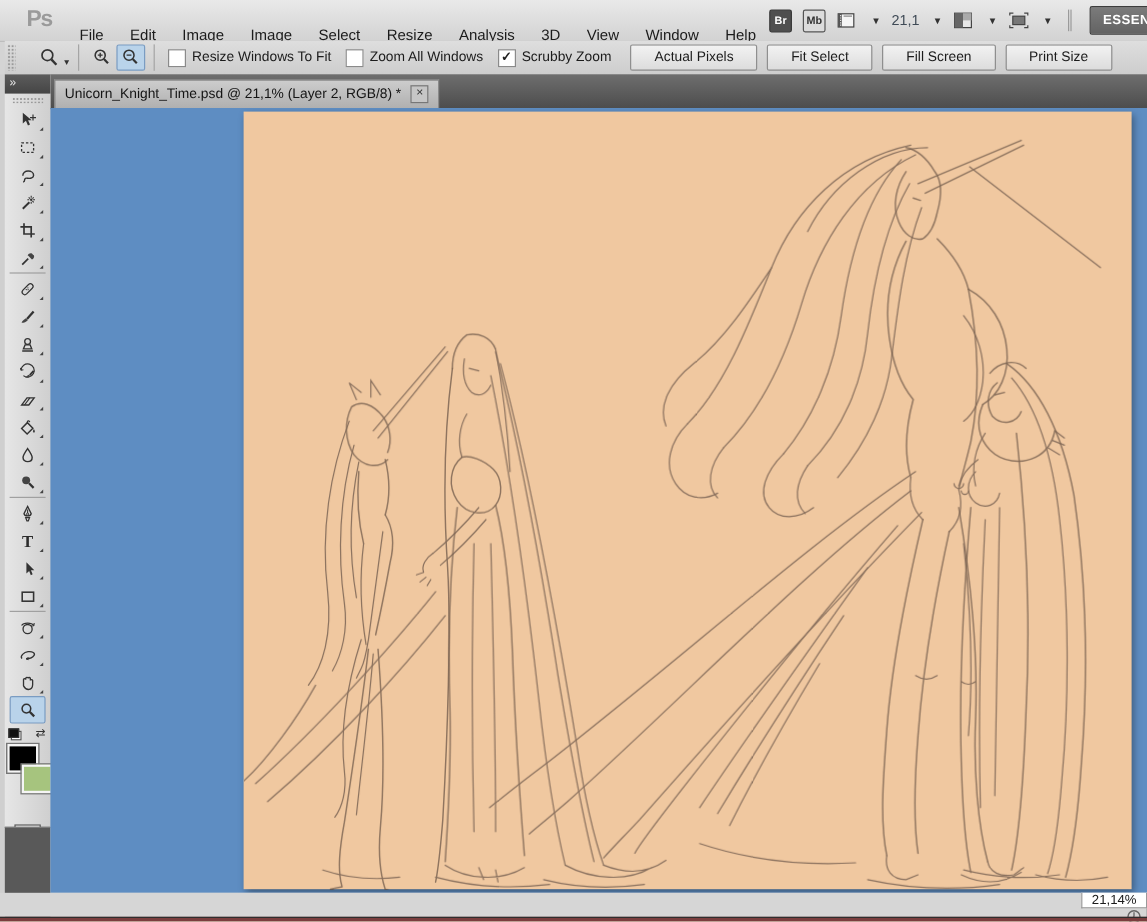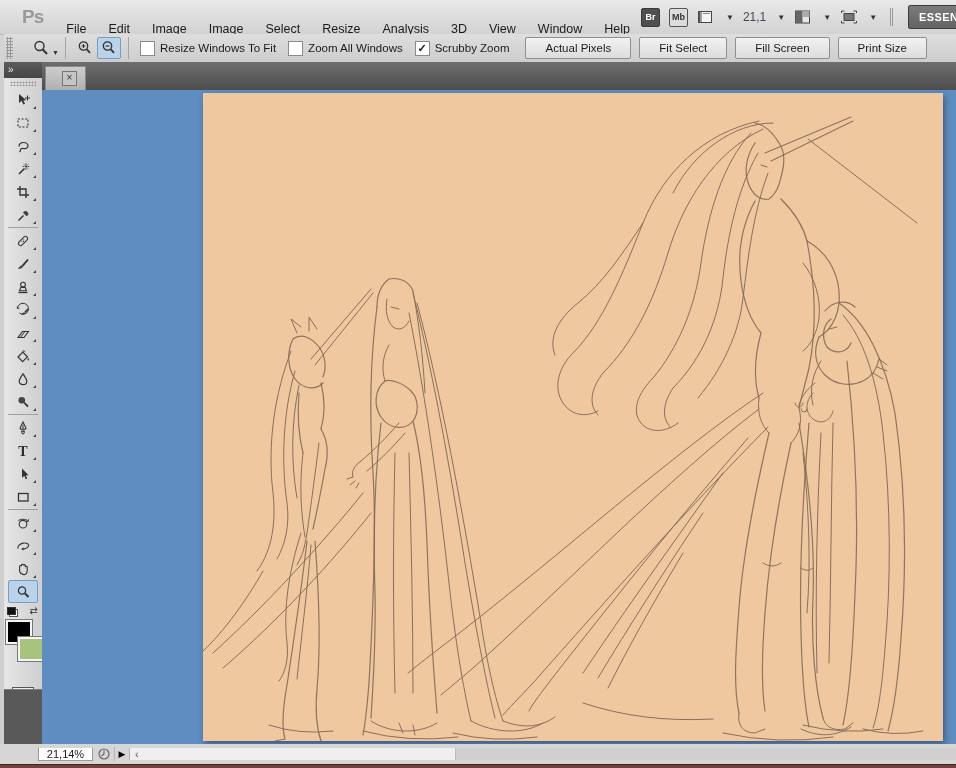--- a/index.html
+++ b/index.html
@@ -76,21 +76,21 @@
     display:flex;align-items:center;justify-content:center;}
   #quickmask-btn .circ{width:9px;height:9px;border:1.5px solid #555;border-radius:50%;}
   #tool-footer{position:absolute;left:0;bottom:0;width:38px;height:74px;background:#595959;border-top:1px solid #7a7a7a;}
   
   #canvas-area{position:absolute;left:42px;top:90px;width:914px;height:654px;background:#5e8dc2;overflow:hidden;}
   #artboard{position:absolute;left:161px;top:3px;width:740px;height:648px;background:#f0c8a0;
     box-shadow:2px 3px 6px rgba(0,0,0,.35);}
   #artboard svg{display:block;}
   
   #statusbar{position:absolute;left:0;top:744px;width:956px;height:20px;background:#d6d6d6;
-    display:flex;align-items:center;font-size:11px;color:#1b1b1b;}
+    display:flex;align-items:flex-end;font-size:11px;color:#1b1b1b;flex-direction:column;}
   #status-corner{width:38px;background:#595959;}
   #status-zoom{width:53px;background:#fff;border:1px solid #9a9a9a;border-top:none;display:flex;
     align-items:center;justify-content:center;}
   #status-clock{width:21px;display:flex;align-items:center;justify-content:center;border-right:1px solid #b5b5b5;}
   #status-doc{width:178px;display:flex;align-items:center;justify-content:center;border-right:1px solid #b5b5b5;}
   #status-flyout{width:14px;display:flex;align-items:center;justify-content:center;font-size:9px;color:#000;}
   #hscroll{flex:1;background:#efefef;border-left:1px solid #b5b5b5;position:relative;display:flex;align-items:center;}
   #hscroll .larr{font-size:11px;color:#555;padding-left:5px;}
   #hscroll-thumb{position:absolute;left:325px;right:0;top:0;bottom:0;background:#d0d0d0;border-left:1px solid #bdbdbd;}
   #bottomstrip{position:absolute;left:0;top:764px;width:956px;height:4px;background:#7b3e3e;border-top:1px solid #2e2e2e;box-sizing:border-box;}
@@ -186,20 +186,21 @@
     <span class="checkbox-label">Scrubby Zoom</span>
   </div>
   <div class="opt-btn">Actual Pixels</div>
   <div class="opt-btn">Fit Select</div>
   <div class="opt-btn">Fill Screen</div>
   <div class="opt-btn">Print Size</div>
 </div>
 
 <div id="tabbar">
   <div id="doc-tab">
+    <span id="doc-tab-title">Unicorn_Knight_Time.psd @ 21,1% (Layer 2, RGB/8) *</span>
     <span id="tab-close">×</span>
   </div>
 </div>
 
 <div id="left-edge"></div>
 <div id="toolpanel">
   <div id="tool-header">»</div>
   <div id="tool-grip">
       <div class="dots"></div>
     </div>

